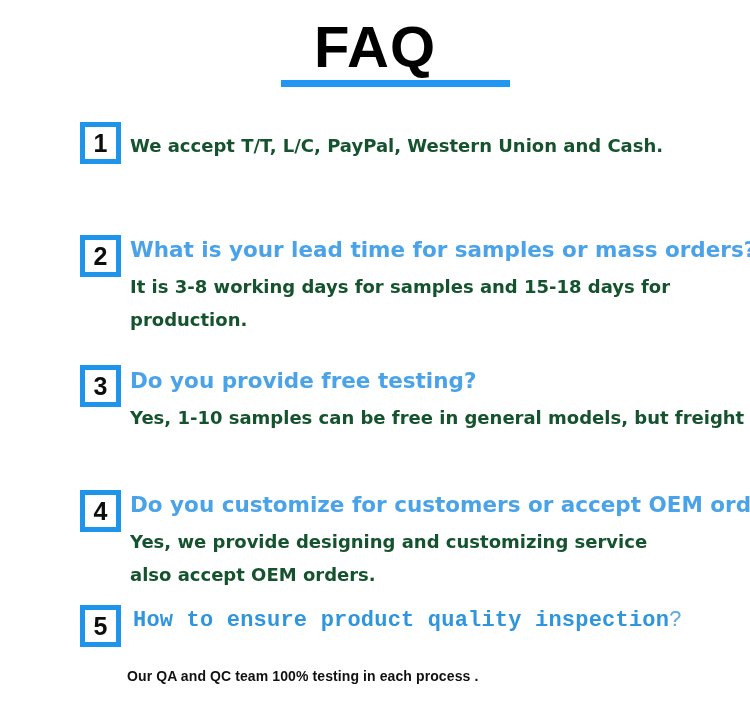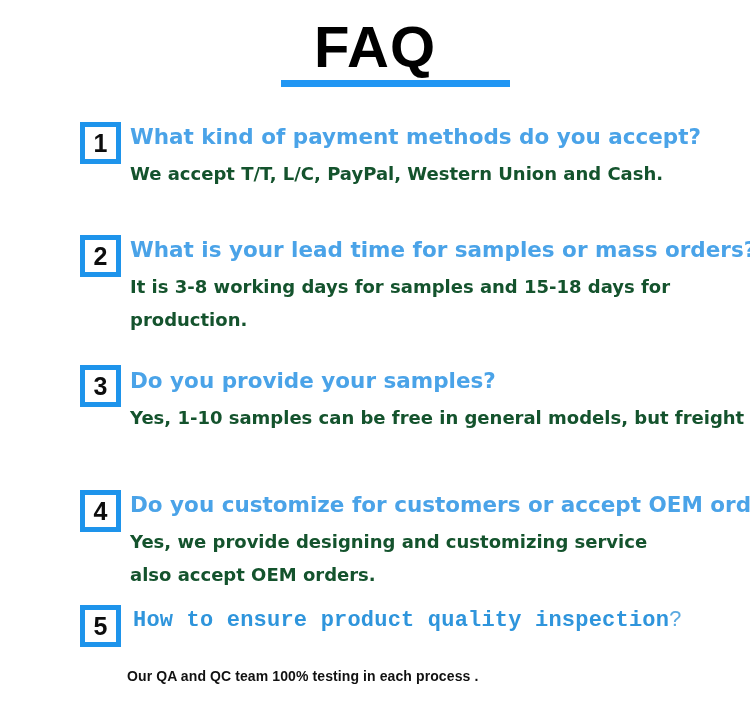--- a/index.html
+++ b/index.html
@@ -150,21 +150,20 @@
   </div>
   <div class="title-rule"></div>
 
   <div class="faq-list">
 
     <div class="faq-item item-1">
       <div class="num-box">
         <span>1</span>
       </div>
       <div class="qa">
-        <div class="question">What kind of payment methods do you accept?</div>
         <div class="answer">
           <span class="ln">We accept T/T, L/C, PayPal, Western Union and Cash.</span>
         </div>
       </div>
     </div>
 
     <div class="faq-item item-2">
       <div class="num-box">
         <span>2</span>
       </div>
@@ -175,21 +174,21 @@
           <span class="ln">production.</span>
         </div>
       </div>
     </div>
 
     <div class="faq-item item-3">
       <div class="num-box">
         <span>3</span>
       </div>
       <div class="qa">
-        <div class="question">Do you provide your samples?</div>
+        <div class="question">Do you provide free testing?</div>
         <div class="answer">
           <span class="ln">Yes, 1-10 samples can be free in general models, but freight</span>
         </div>
       </div>
     </div>
 
     <div class="faq-item item-4">
       <div class="num-box">
         <span>4</span>
       </div>

